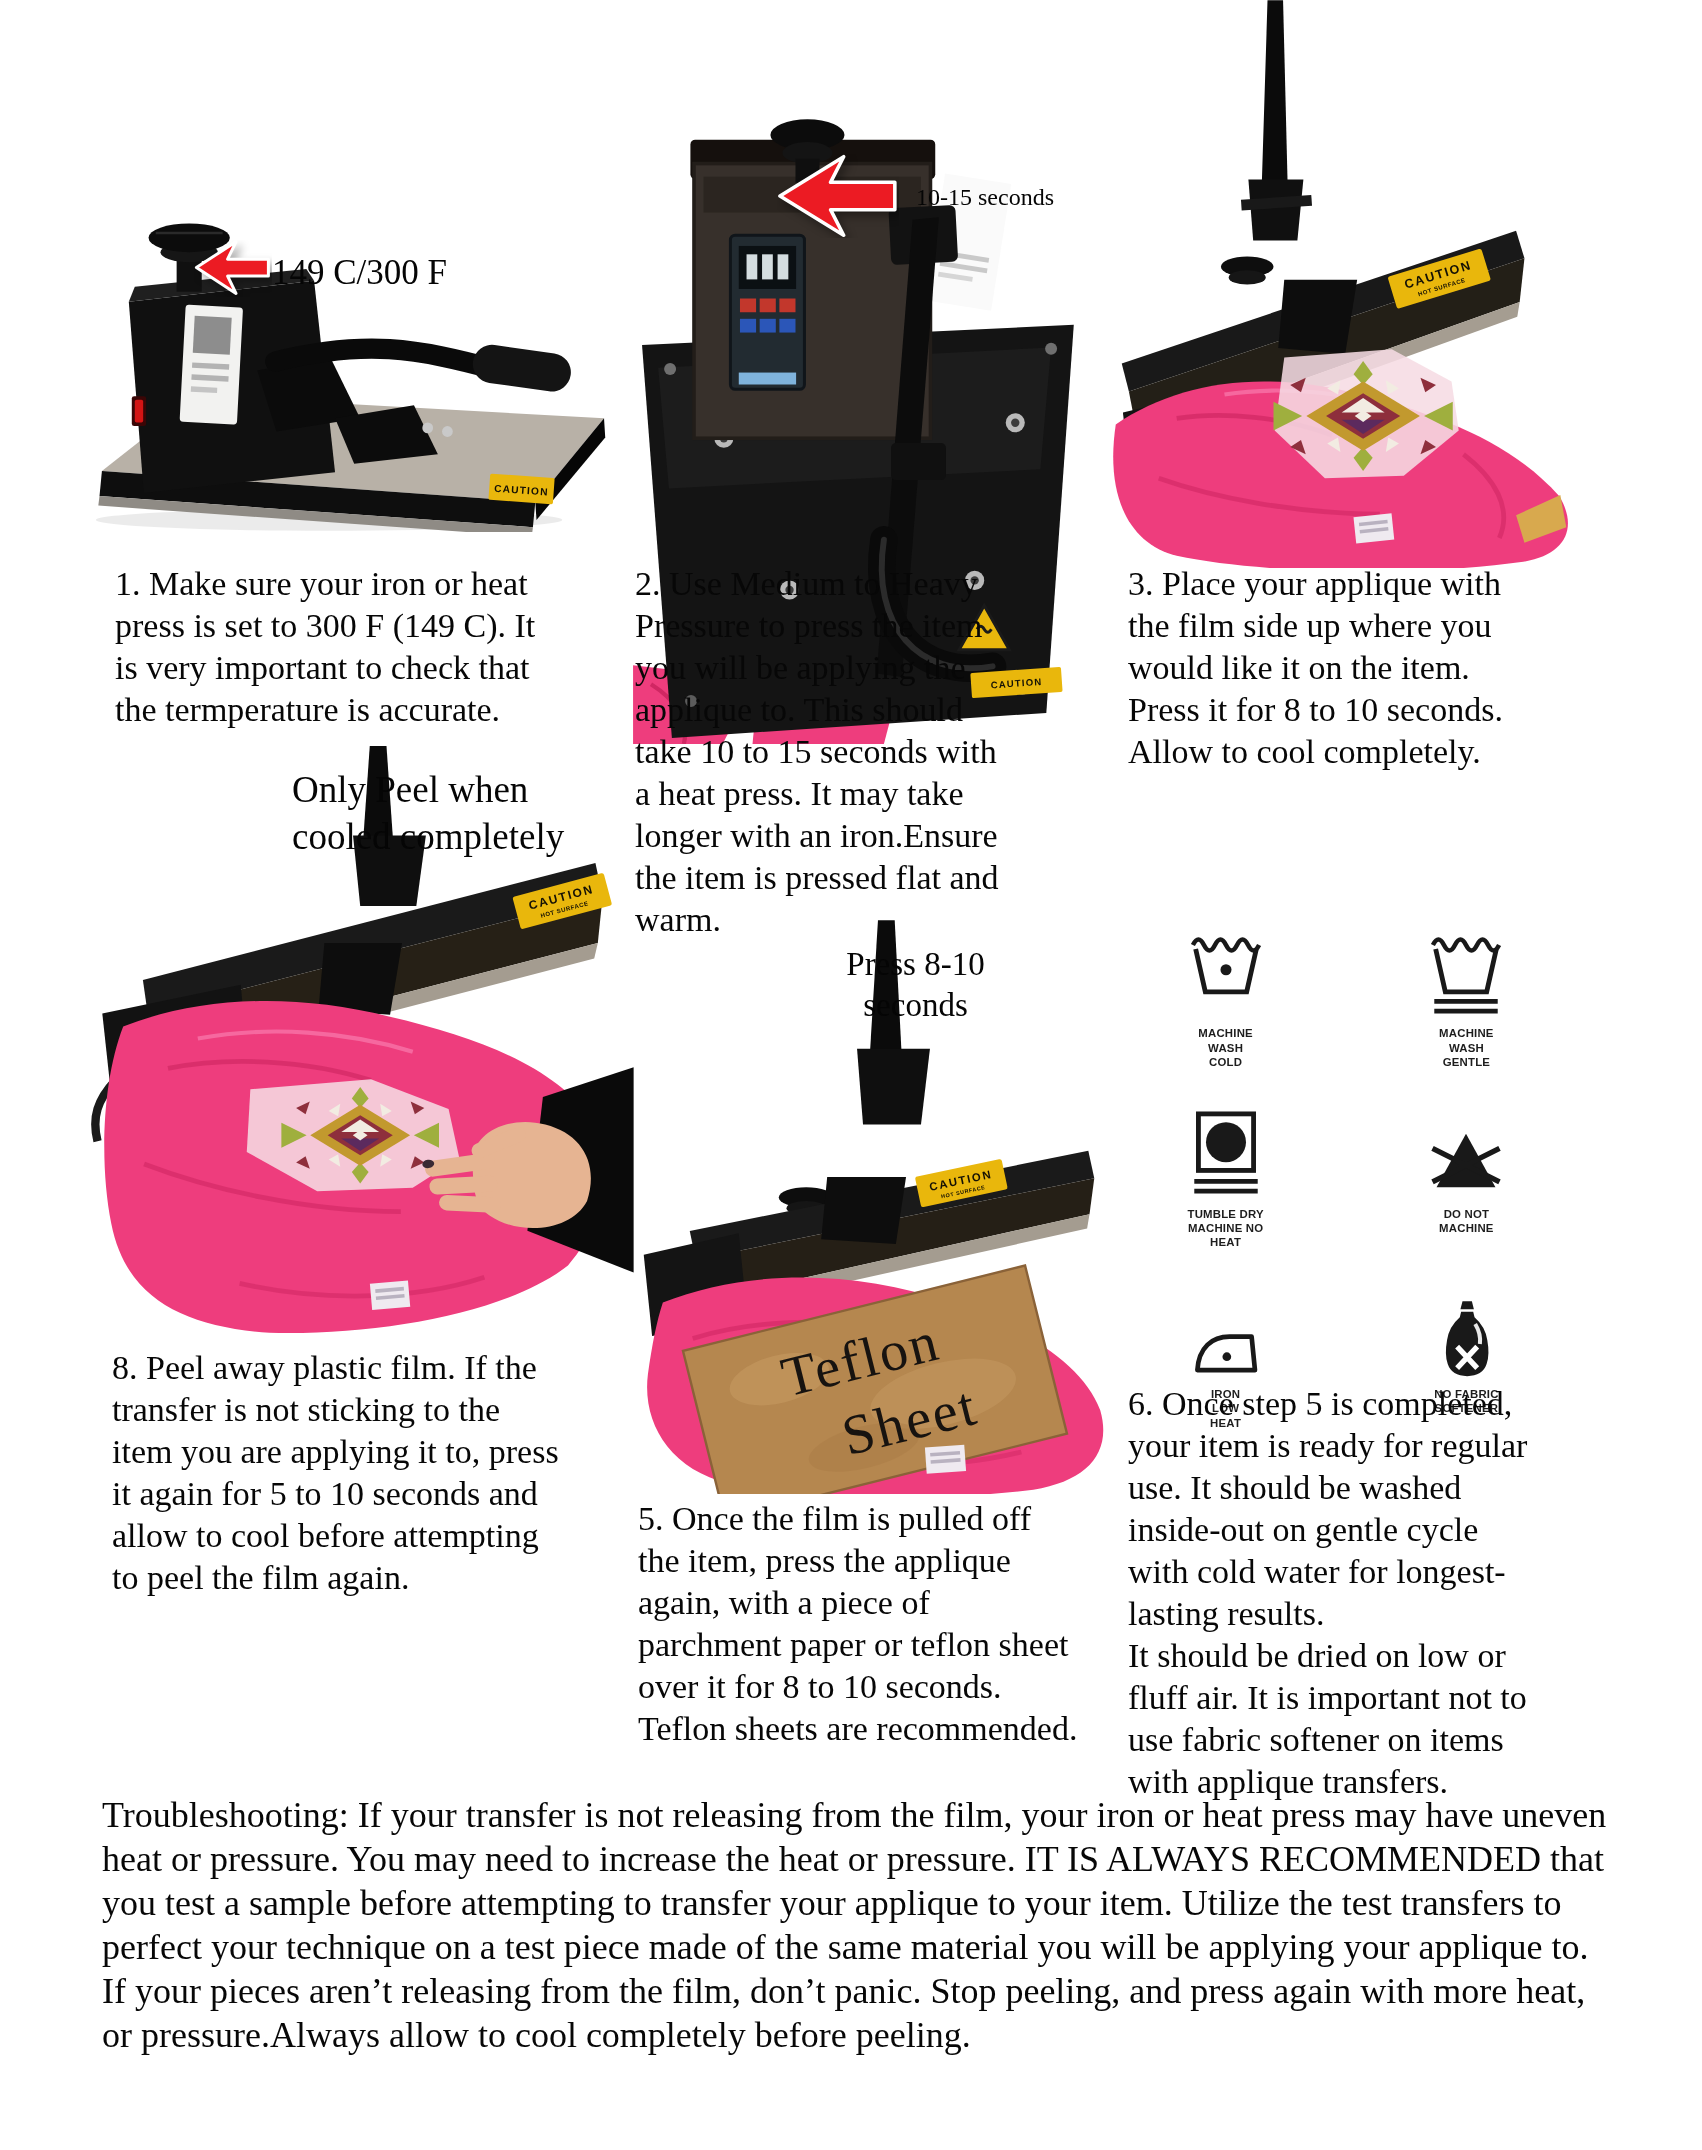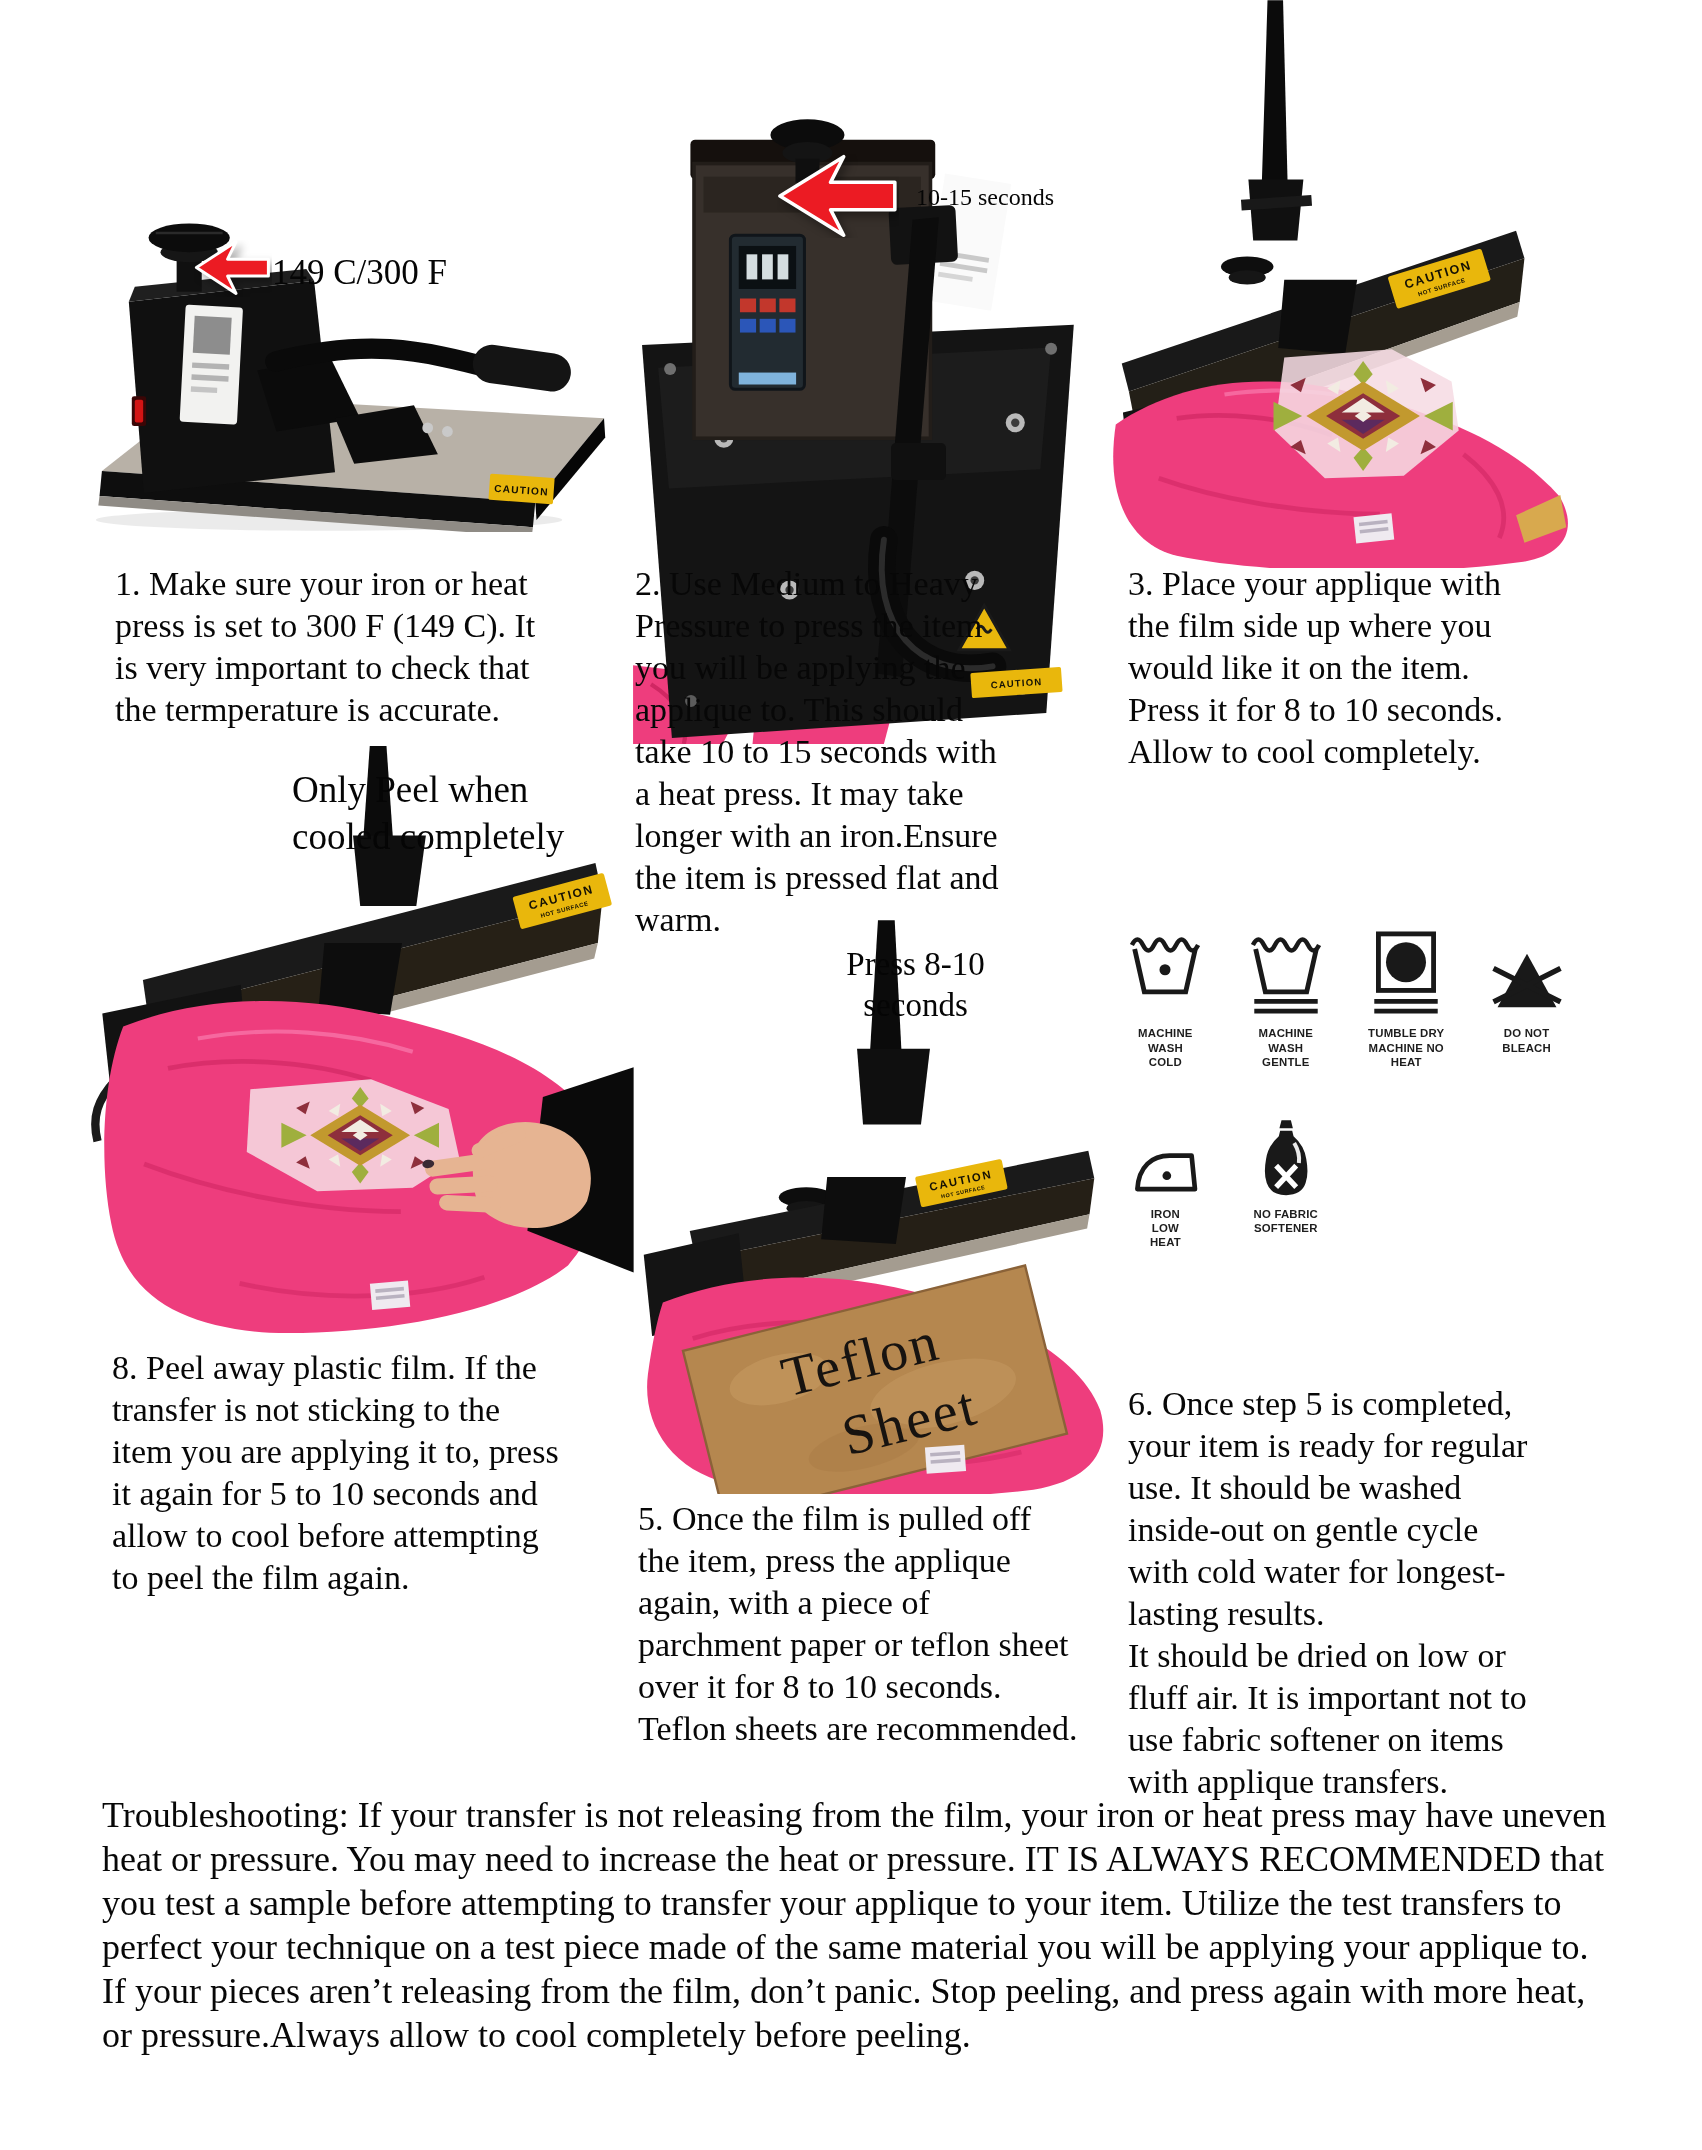--- a/index.html
+++ b/index.html
@@ -9,21 +9,21 @@
   .step-text{position:absolute;white-space:pre-line;font-size:34px;line-height:42px;color:#070707;}
   .troubleshooting{position:absolute;white-space:pre-line;font-size:36px;line-height:44px;color:#070707;}
   .annotation{position:absolute;white-space:pre-line;color:#050505;}
   .ann-temp{font-size:35px;}
   .ann-press-top{font-size:24px;}
   .ann-peel{font-size:37px;line-height:47px;}
   .ann-press-mid{font-size:33px;line-height:41px;text-align:center;width:197px;}
   .arrow{position:absolute;}
   .arrow polygon{filter:drop-shadow(7px 9px 7px rgba(0,0,0,0.35));}
   .care-grid{position:absolute;left:1107px;top:925px;width:478px;display:grid;
-             grid-template-columns:repeat(4,1fr);row-gap:36px;column-gap:3.6px;}
+             grid-template-columns:repeat(2,1fr);row-gap:36px;column-gap:3.6px;}
   .care-cell{display:flex;flex-direction:column;align-items:center;}
   .care-icon-box{height:93px;display:flex;align-items:flex-end;justify-content:center;}
   .care-label{margin-top:8.4px;font:700 11.4px/14.3px "Liberation Sans","DejaVu Sans",sans-serif;
               text-align:center;white-space:pre-line;letter-spacing:0.2px;color:#1d1d1d;}
   .sticker-text{font-family:"Liberation Sans","DejaVu Sans",sans-serif;font-weight:700;fill:#141105;}
   .teflon-text{font-family:"Liberation Serif","DejaVu Serif",serif;fill:#171310;}
 </style>
 </head>
 <body>
 
@@ -367,21 +367,21 @@
 HEAT</div>
     </div>
     <div class="care-cell">
       <div class="care-icon-box">
         <svg width="76" height="75" viewBox="0 0 112 112">
           <polygon points="56,16 12,96 100,96" fill="#191919"></polygon>
           <path d="M6,38 L106,88 M6,88 L106,38" stroke="#191919" stroke-width="8"></path>
         </svg>
       </div>
       <div class="care-label">DO NOT
-BLEACH</div>
+MACHINE</div>
     </div>
     <div class="care-cell">
       <div class="care-icon-box">
         <svg width="75" height="68" viewBox="0 0 112 101">
           <path d="M14,88 C16,54 36,38 62,38 L95,38 L100,88 Z" stroke="#191919" stroke-width="7" fill="none" stroke-linejoin="round"></path>
           <circle cx="58" cy="68" r="6.5" fill="#191919"></circle>
         </svg>
       </div>
       <div class="care-label">IRON
 LOW

